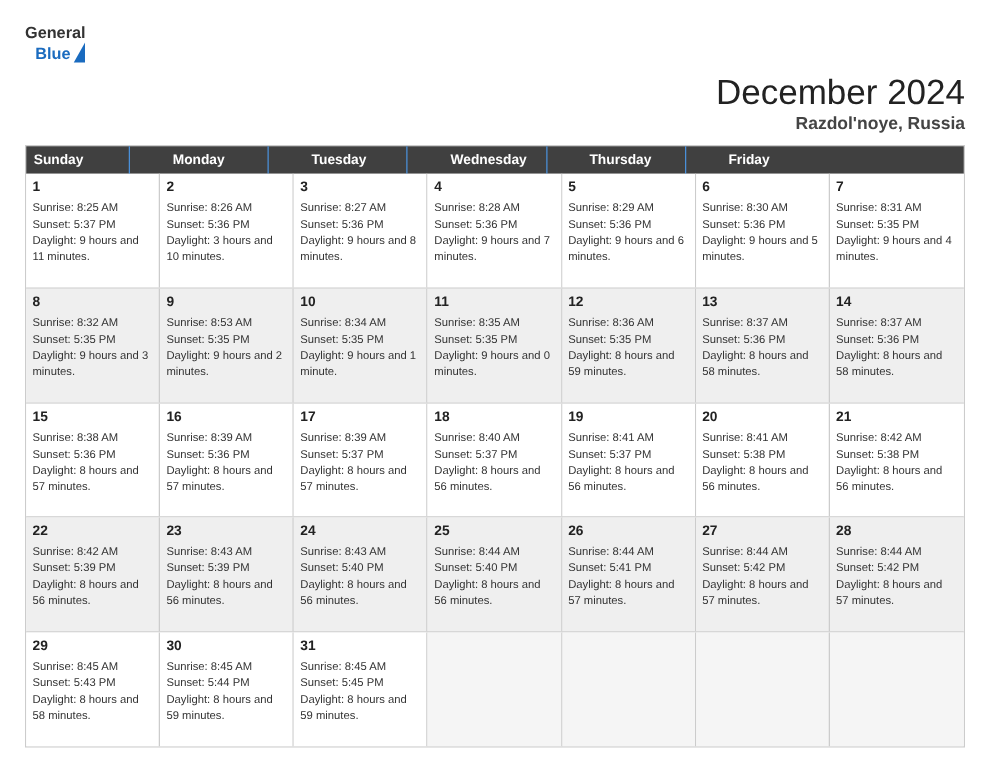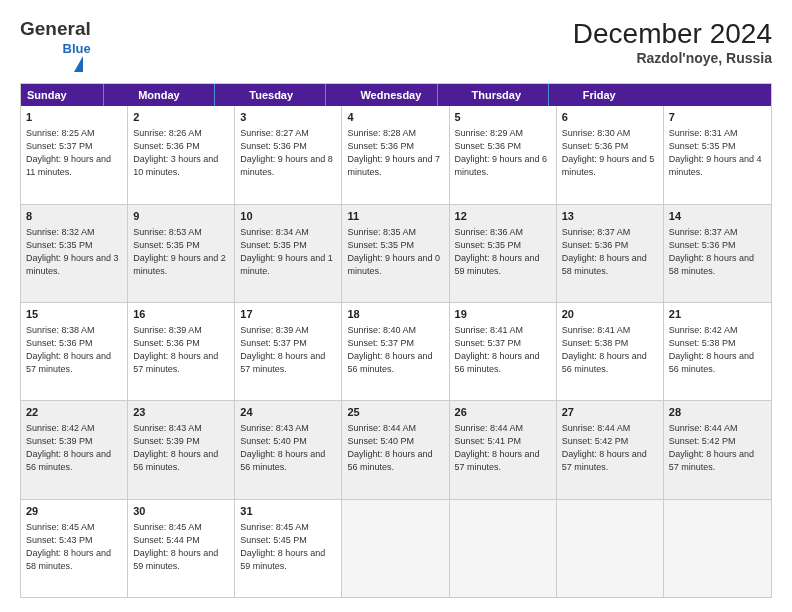--- a/index.html
+++ b/index.html
@@ -23,41 +23,42 @@
       align-items: flex-start;
       margin-bottom: 10px;
     }
     .logo {
       display: flex;
       align-items: center;
       gap: 4px;
     }
     .title-block {
       text-align: right;
+      margin-top: 40px;
     }
     .title-block h1 {
       font-size: 28px;
       font-weight: normal;
       color: #222;
     }
     .title-block h2 {
       font-size: 14px;
       font-weight: bold;
       color: #444;
     }
     .calendar {
       flex: 1;
       display: flex;
       flex-direction: column;
       border: 1px solid #ccc;
     }
     .cal-header {
       display: grid;
       grid-template-columns: repeat(7, 1fr);
-      background: #4c1d95;
+      background: #404040;
       gap: 28px;
     }
     .cal-header-cell {
       color: white;
       font-size: 11px;
       font-weight: bold;
       padding: 5px 6px;
       border-right: 1px solid #4a90d9;
     }
     .cal-header-cell:last-child { border-right: none; }
@@ -92,22 +93,22 @@
     }
     .alt-week .cal-cell { background: #efefef; }
   </style>
 </head>
 <body>
 
 <div class="page">
   <div class="header">
     <div class="logo">
       <div style="display:flex;flex-direction:column;align-items:flex-end;">
-        <span style="font-size:19px;font-weight:bold;color:#333;line-height:1.2;">General</span>
-        <div style="display:flex;align-items:center;flex-direction:column;">
+        <span style="font-size:13px;font-weight:bold;color:#333;line-height:1.2;">General</span>
+        <div style="display:flex;align-items:flex-end;">
           <span style="font-size:13px;font-weight:bold;color:#1a6bbf;line-height:1.2;">Blue</span>
           <div style="width:0;height:0;border-left:9px solid transparent;border-bottom:16px solid #1a6bbf;margin-left:3px;margin-bottom:1px;"></div>
         </div>
       </div>
     </div>
     <div class="title-block">
       <h1>December 2024</h1>
       <h2>Razdol'noye, Russia</h2>
     </div>
   </div>

